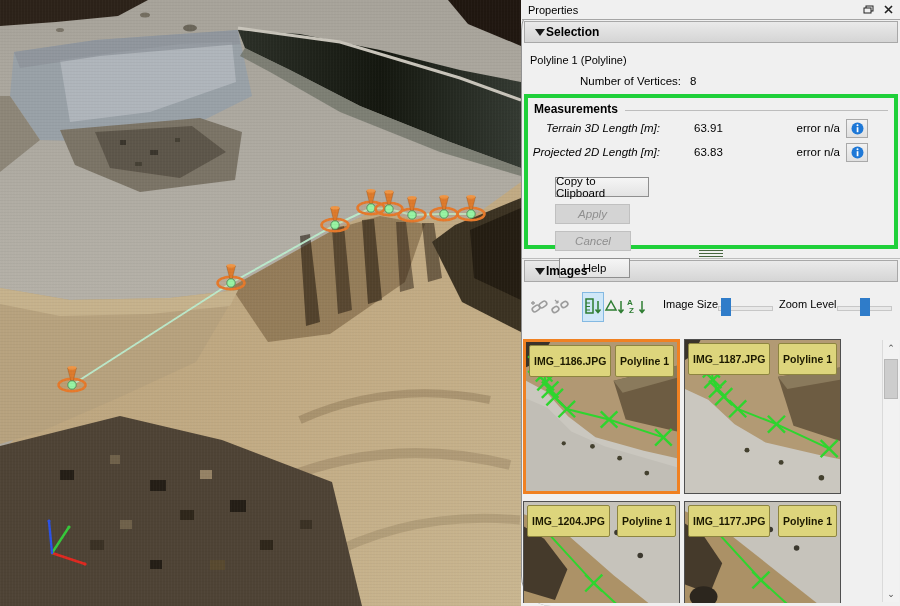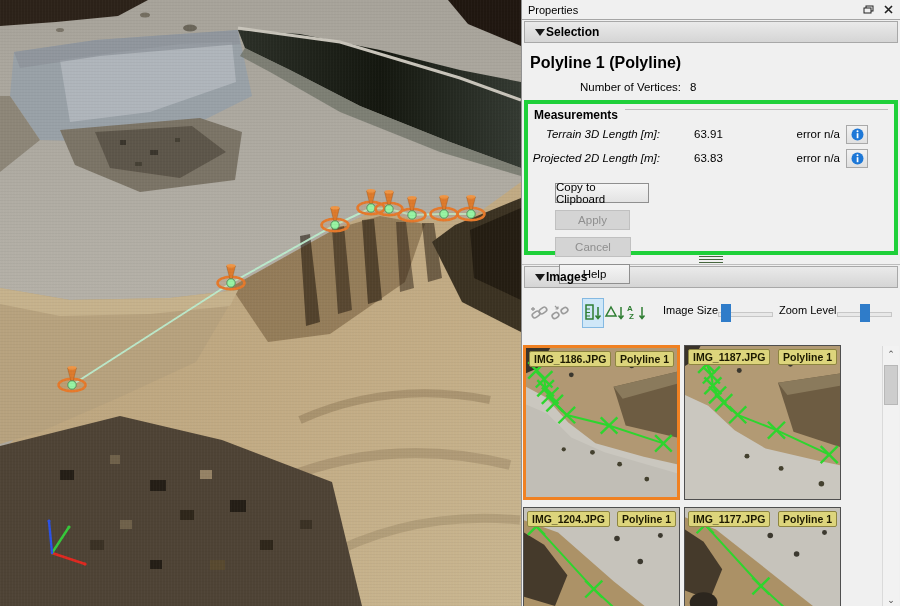--- a/index.html
+++ b/index.html
@@ -9,53 +9,53 @@
   
   .viewport { position:absolute; left:0; top:0; width:521px; height:606px; background:#aea99f; }
   .viewport svg { display:block; }
   .grain { position:absolute; inset:0; pointer-events:none;
     background-image:
       repeating-linear-gradient(0deg, rgba(0,0,0,.03) 0 1px, transparent 1px 3px),
       repeating-linear-gradient(90deg, rgba(255,255,255,.025) 0 1px, transparent 1px 3px); }
 
   
   .panel { position:absolute; left:521px; top:0; width:379px; height:606px;
-           background:#f0f0f0; border-left:1px solid #919191; }
+           background:#f0f0f0; border-left:1px solid #919191;border-radius:30px; }
 
   .titlebar { height:20px; display:flex; align-items:center; padding:0 4px 0 6px;
               border-bottom:1px solid #a5a5a5; background:#f0f0f0; }
   .titlebar .ttl { font-size:11px; color:#000; flex:1; }
   .tb-ico { width:16px; height:14px; display:flex; align-items:center; justify-content:center; margin-left:4px; cursor:default; }
 
   .sect-header { height:22px; margin:1px 2px 0 2px; border:1px solid #a8a8a8;
                  background:linear-gradient(#eaeaea,#d5d5d5);
                  display:flex; align-items:center; padding-left:10px; gap:1px; }
   .sect-header .tri { width:0; height:0; border-left:5px solid transparent; border-right:5px solid transparent; border-top:7px solid #1a1a1a; }
   .sect-header .htxt { font-size:12px; font-weight:bold; color:#000; }
 
-  .obj-title { font-size:16px; font-weight:bold; margin:11px 0 0 8px; }
+  .obj-title { font-size:11px; font-weight:normal; margin:11px 0 0 8px; }
   .vert-row  { margin:9px 0 0 58px; font-size:11.5px; display:flex; gap:9px; }
 
   .measure-box { margin:7px 2px 0 2px; height:155px; border:4px solid #1fd03a; background:#f0f0f0; padding:2px 0 0 0; }
-  .gb-head { display:flex; align-items:flex-start; margin:2px 6px 0 6px; }
+  .gb-head { display:flex; align-items:center; margin:2px 6px 0 6px; }
   .gb-head .lbl { font-size:12px; font-weight:bold; }
   .gb-head .line { flex:1; height:1px; background:#bdbdbd; margin-left:7px; position:relative; top:1px; }
   .m-row { display:grid; grid-template-columns:132px 100px 80px 26px; align-items:center; height:24px; margin-right:28px; }
   .m-row:first-of-type { margin-top:6px; }
   .m-lbl { text-align:right; font-size:11.5px;font-style:italic; }
   .m-val { padding-left:34px; font-size:11.5px; }
   .m-err { text-align:right; font-size:11.5px; }
   .info-btn { width:22px; height:19px; margin-left:6px; background:linear-gradient(#f2f2f2,#e0e0e0);
               border:1px solid #a9a9a9; display:flex; align-items:center; justify-content:center; }
 
   .btn-row { display:flex; gap:7px; padding-left:27px; margin-top:13px;flex-direction:column; }
   .btn { height:20px; font-size:11.5px; font-family:"Liberation Sans",sans-serif;
          background:linear-gradient(#f5f5f5,#e3e3e3); border:1px solid #8f8f8f; color:#000;
          display:flex; align-items:center; justify-content:center; }
-  .btn.disabled { background:#d4d4d4; border-color:#c0c0c0; color:#8f8f8f; }
+  .btn.disabled { background:#d4d4d4; border-color:#c0c0c0; color:#8f8f8f;font-style:italic; }
   .b-copy{width:94px}.b-apply{width:75px}.b-cancel{width:76px}.b-help{width:71px; margin-left:4px;}
 
   .splitter { height:10px; display:flex; align-items:center; justify-content:center;
               border-bottom:1px solid #bdbdbd; }
   .split-handle { width:24px; height:7px;
     background:repeating-linear-gradient(180deg, #47663f 0 1px, transparent 1px 3px); }
 
   
   .img-toolbar { height:50px; display:flex; align-items:center; padding-left:8px; }
   .ico-btn { width:28px; height:28px; display:flex; align-items:center; justify-content:center; }
@@ -70,21 +70,21 @@
   .zoom-ico { width:24px; height:24px; display:flex; align-items:center; justify-content:center; margin-left:6px; }
 
   
   .thumbs { position:relative; margin-top:7px; height:264px; padding-left:1px; overflow:hidden; }
   .thumb-grid { display:grid; grid-template-columns:157px 157px; gap:7px 4px; }
   .thumb { position:relative; width:157px; height:155px; border:1px solid #4f4f4f; background:#b19873; overflow:hidden; }
   .thumb.selected { border:3px solid #f08122; }
   .thumb svg { position:absolute; inset:0; width:100%; height:100%; }
   .badges { position:absolute; top:3px; left:3px; right:3px; display:flex; justify-content:space-between; z-index:3; }
   .badge { font-size:10.5px; font-weight:bold; color:#1c1900; background:#ddd57c;
-           border:1px solid #8d8540; border-radius:2px; padding:0 4px; line-height:14px; }
+           border:1px solid #8d8540; border-radius:2px; padding:8px 4px; line-height:14px; }
 
   .sb { position:absolute; right:1px; top:1px; bottom:1px; width:17px; background:#f2f2f2; border-left:1px solid #dadada; }
   .sb .arr { position:absolute; left:0; width:16px; height:14px; display:flex; align-items:center; justify-content:center;
              color:#4a4a4a; font-size:9px; }
   .sb .arr.up{top:1px}.sb .arr.dn{bottom:1px}
   .sb .sb-thumb { position:absolute; left:1px; top:19px; width:14px; height:40px; background:#cdcdcd; border:1px solid #b8b8b8; }
 </style>
 </head>
 <body>
 

